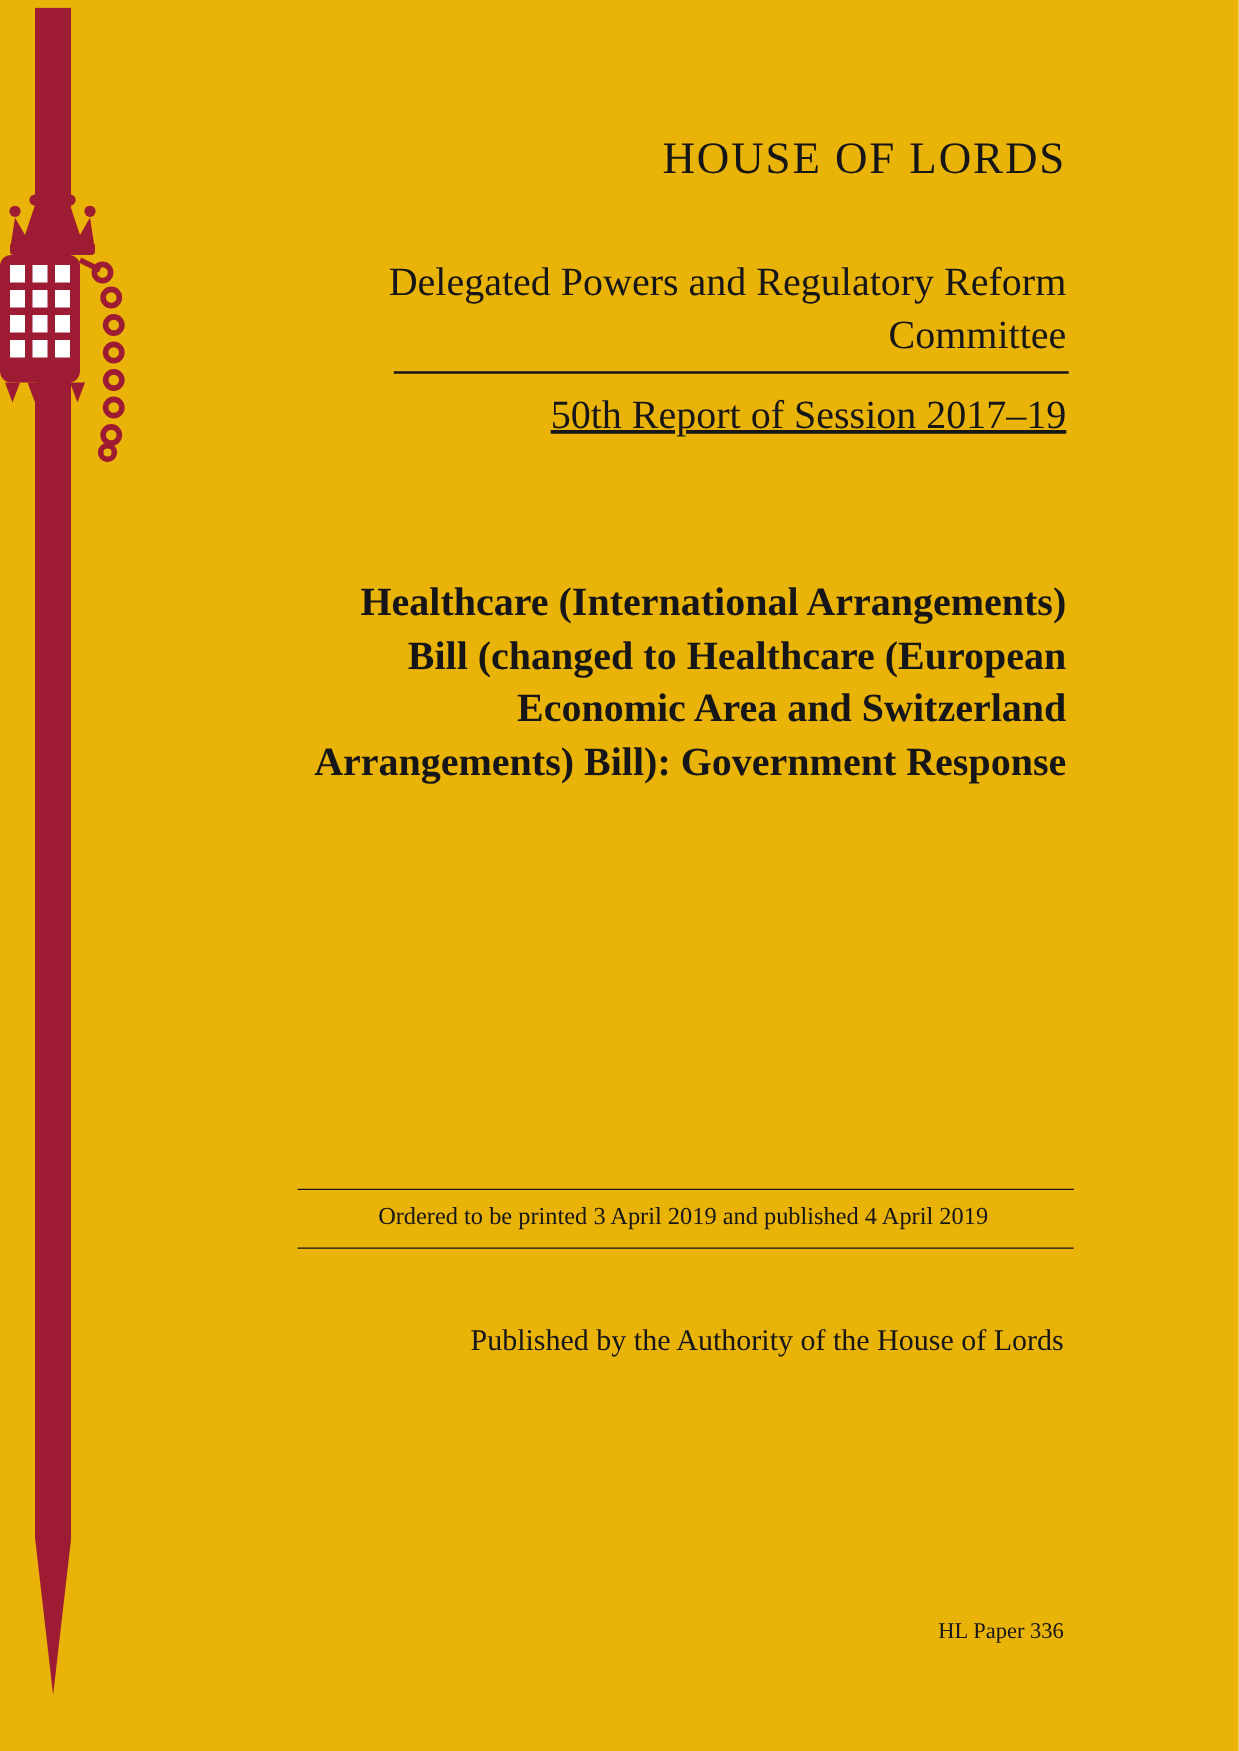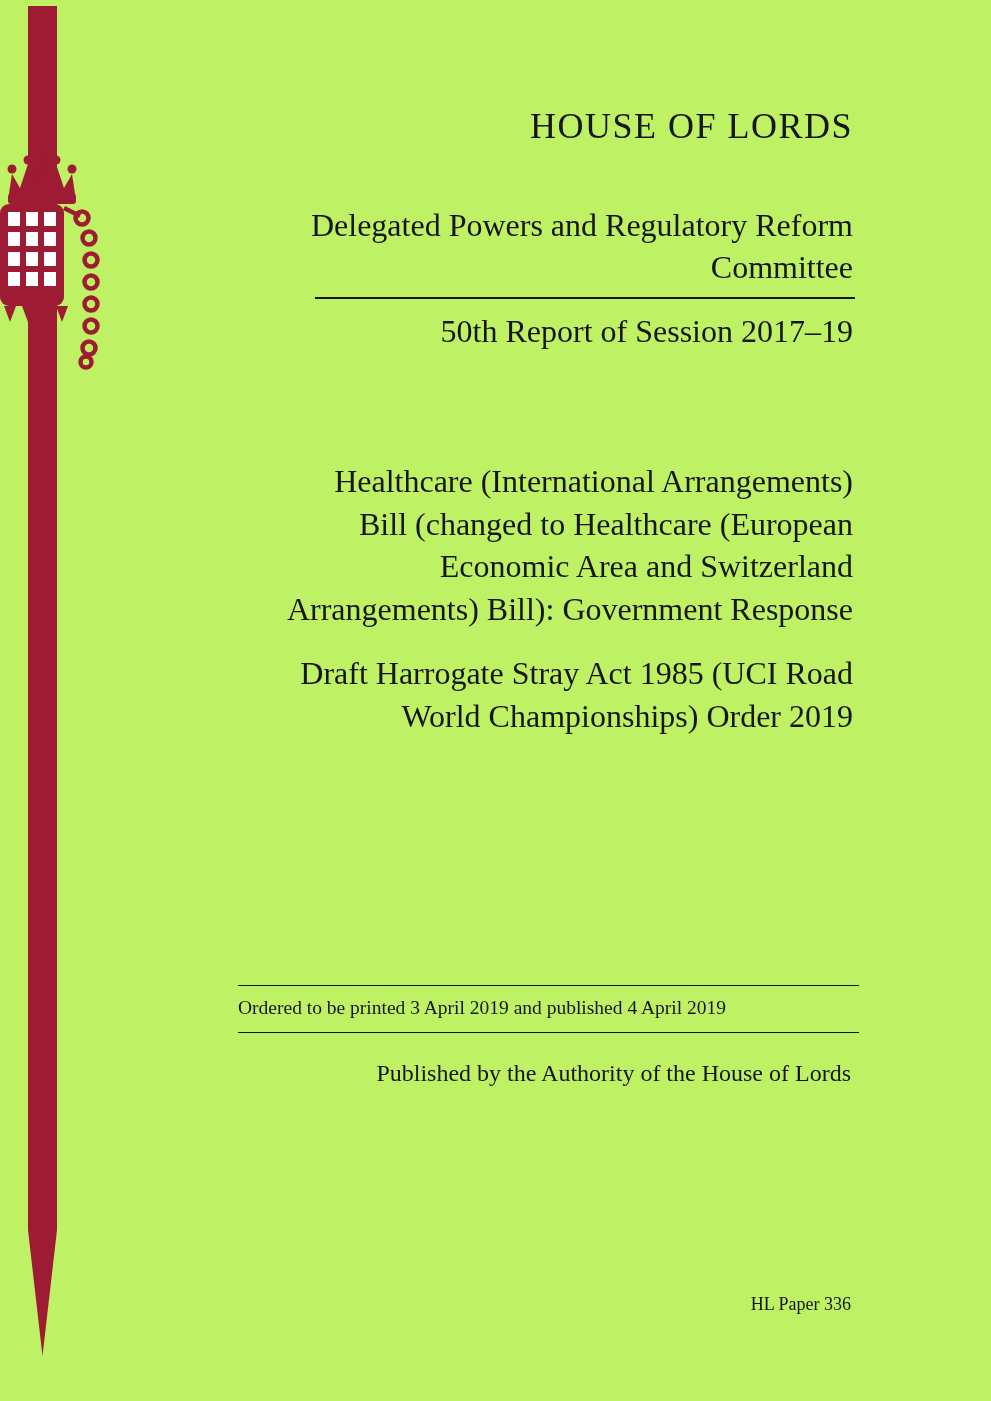--- a/index.html
+++ b/index.html
@@ -1,21 +1,21 @@
 <!DOCTYPE html>
 <html style="--brand-red: #9e1c33;"><head>
 <meta charset="utf-8">
 <style>
   :root { --brand-red: #9e1c33; --ink: #161616; }
   html, body { margin: 0; padding: 0; background: #ffffff; }
   .page {
     position: relative;
     width: 991px;
     height: 1401px;
-    background: #bef264;
+    background: #eab308;
     overflow: hidden;
     font-family: "Liberation Serif", "DejaVu Serif", serif;
     color: var(--ink);
   }
 
   
   .stripe {
     position: absolute;
     left: 28px;
     top: 6px;
@@ -61,47 +61,47 @@
     width: 540px;
     height: 2px;
     background: var(--ink);
   }
   .h-report {
     position: absolute;
     top: 313px;
     right: 138px;
     font-size: 32px;
     white-space: nowrap;
+    text-decoration: underline;
   }
 
   .titles {
     position: absolute;
     top: 460px;
     right: 138px;
     text-align: right;
   }
   .titles p {
     margin: 0 0 22px 0;
     font-size: 32px;
-    font-weight: normal;
+    font-weight: bold;
     line-height: 1.33;
     white-space: pre-line;
   }
 
   .imprint {
     position: absolute;
     top: 951px;
     left: 238px;
     width: 617px;
     border-top: 1.5px solid var(--ink);
     border-bottom: 1.5px solid var(--ink);
     padding: 11px 4px 13px 0;
-    text-align: left;
+    text-align: center;
     font-size: 19.5px;
-    margin-top: 34px;
   }
 
   .published {
     position: absolute;
     top: 1060px;
     right: 140px;
     font-size: 24px;
     white-space: nowrap;
   }
 
@@ -172,22 +172,20 @@
 
   <div class="rule1"></div>
 
   <div class="h-report">50th Report of Session 2017–19</div>
 
   <div class="titles">
     <p>Healthcare (International Arrangements)
 Bill (changed to Healthcare (European
 Economic Area and Switzerland
 Arrangements) Bill): Government Response</p>
-    <p>Draft Harrogate Stray Act 1985 (UCI Road
-World Championships) Order 2019</p>
   </div>
 
   <div class="imprint">
     <span>Ordered to be printed 3 April 2019 and published 4 April 2019</span>
   </div>
 
   <div class="published">Published by the Authority of the House of Lords</div>
 
   <div class="paper">HL Paper 336</div>
 

